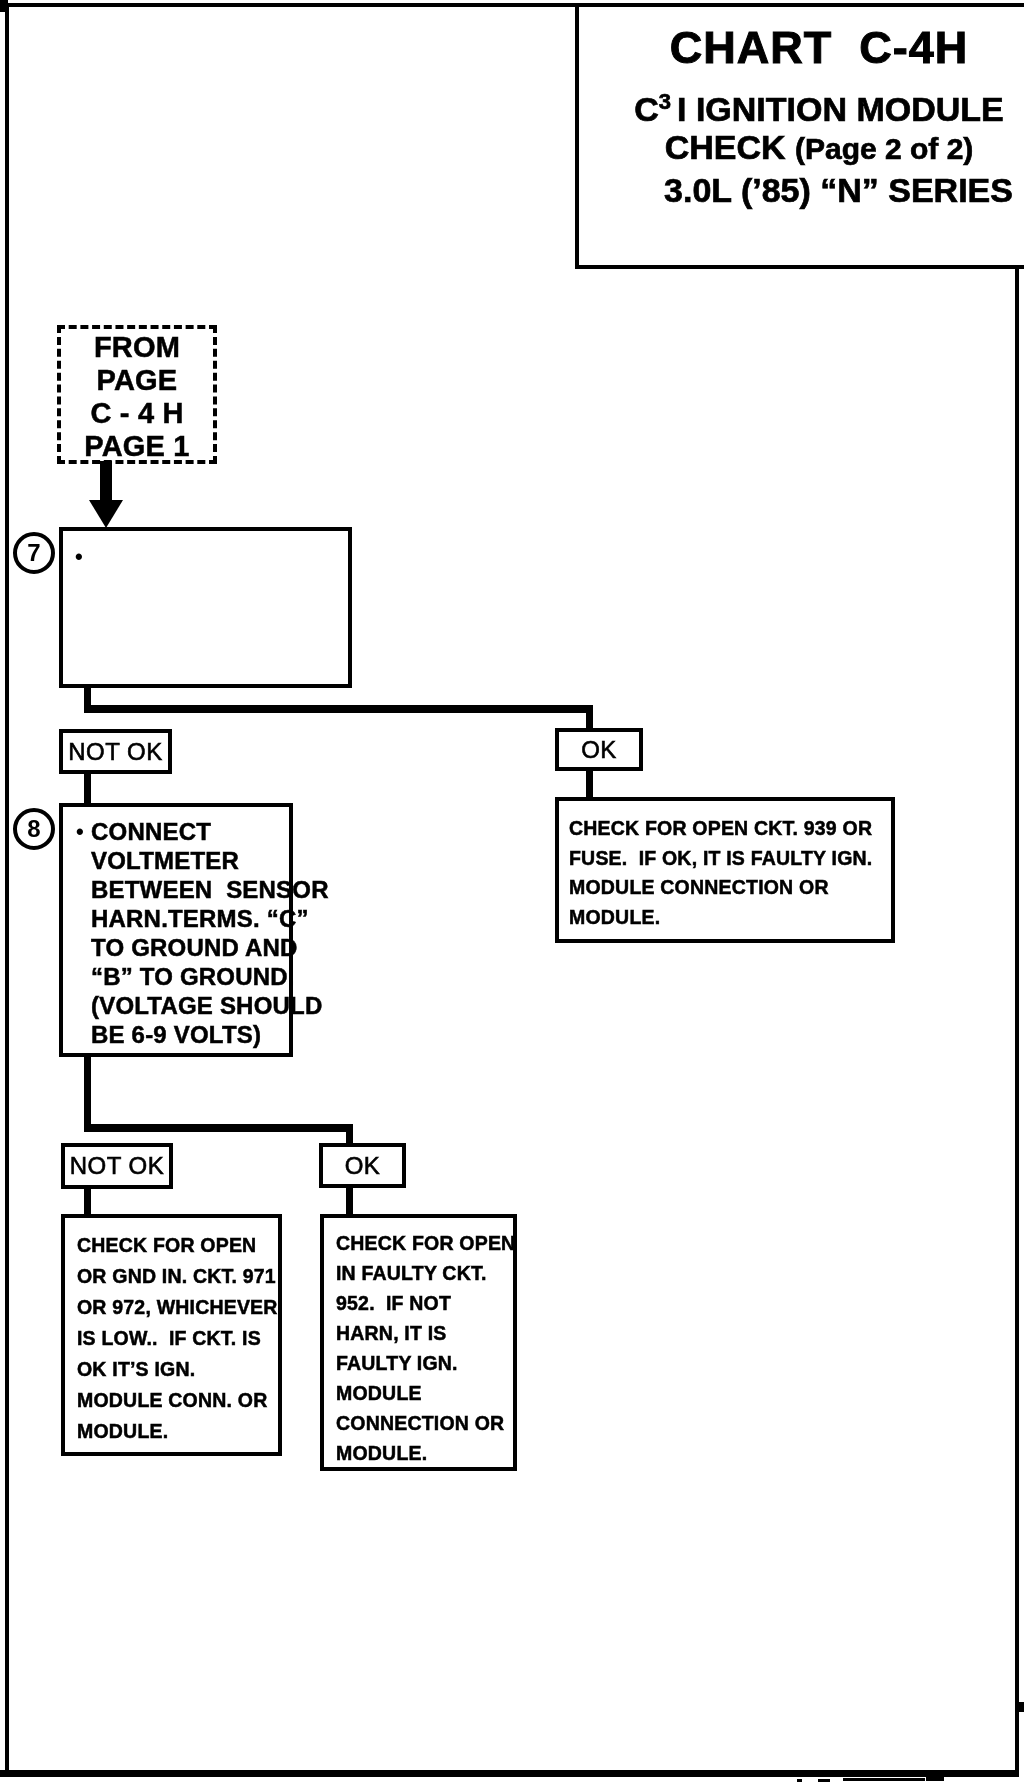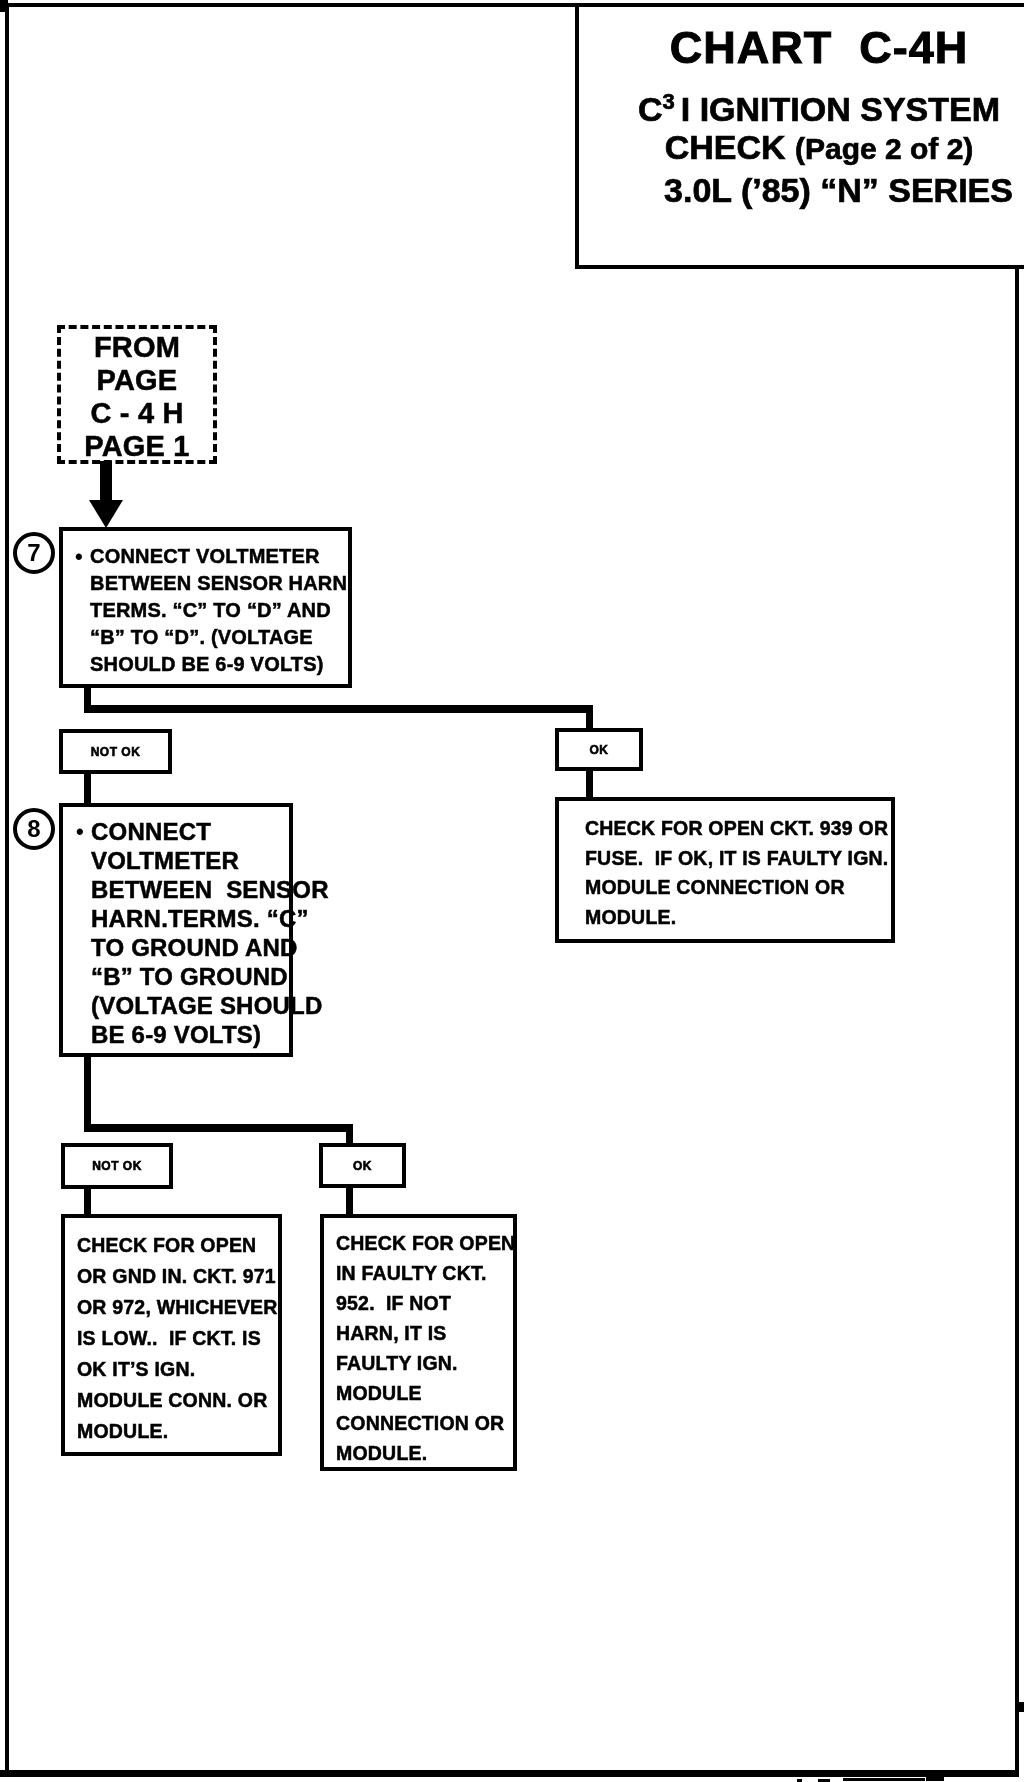--- a/index.html
+++ b/index.html
@@ -51,28 +51,28 @@
   .box7{left:59px;top:527px;width:293px;height:161px;}
   .box7 .bullet{left:12px;top:13px;}
   .box7 .lines{margin:12px 0 0 27px;}
   .box7 .tl{font-size:20px;line-height:27px;}
   .box8{left:59px;top:803px;width:234px;height:254px;}
   .box8 .bullet{left:13px;top:12px;}
   .box8 .lines{margin:10px 0 0 28px;}
   .box8 .tl{font-size:24px;line-height:29px;}
 
   
-  .label-box{display:flex;align-items:center;justify-content:center;font-weight:700;font-size:12px;letter-spacing:.5px;-webkit-text-stroke:.6px #000;}
+  .label-box{display:flex;align-items:center;justify-content:center;font-weight:400;font-size:24px;letter-spacing:.5px;-webkit-text-stroke:.6px #000;}
   .notok1{left:59px;top:729px;width:113px;height:45px;}
   .ok1{left:555px;top:728px;width:88px;height:43px;}
   .notok2{left:61px;top:1143px;width:112px;height:46px;}
   .ok2{left:319px;top:1143px;width:87px;height:45px;}
 
   
-  .r939{left:555px;top:797px;width:340px;height:146px;padding:13px 0 0 26px;}
+  .r939{left:555px;top:797px;width:340px;height:146px;padding:13px 0 0 10px;}
   .r939 .tl{font-size:19.5px;line-height:29.5px;}
   .rleft{left:61px;top:1214px;width:221px;height:242px;padding:12px 0 0 12px;}
   .rleft .tl{font-size:19.5px;line-height:31px;}
   .rright{left:320px;top:1214px;width:197px;height:257px;padding:10px 0 0 12px;}
   .rright .tl{font-size:19.5px;line-height:30px;}
 
   
   .arrow-shaft{left:100px;top:461px;width:12px;height:40px;}
   .arrow-head{
     position:absolute;left:89px;top:500px;width:0;height:0;
@@ -90,47 +90,40 @@
 <div class="ink" style="left:0;top:1770px;width:1019px;height:7px;"></div>
 <div class="ink" style="left:0;top:0;width:8px;height:12px;"></div>
 <div class="ink" style="left:1019px;top:1702px;width:5px;height:10px;"></div>
 <div class="ink" style="left:797px;top:1779px;width:5px;height:3px;"></div>
 <div class="ink" style="left:818px;top:1779px;width:12px;height:3px;"></div>
 <div class="ink" style="left:843px;top:1778px;width:82px;height:3px;"></div>
 <div class="ink" style="left:926px;top:1777px;width:18px;height:4px;"></div>
 
 <div class="box title-box center">
   <div class="t1 tl">CHART  C-4H</div>
-  <div class="t2"><span>C</span><span class="sup">3</span><span class="rest">I  IGNITION SYSTEM</span></div>
+  <div class="t2"><span>C</span><span class="sup">3</span><span class="rest">I  IGNITION MODULE</span></div>
   <div class="t3"><span>CHECK </span><span class="paren">(Page 2 of 2)</span></div>
   <div class="t4">3.0L (’85) “N” SERIES</div>
 </div>
 
 <div class="box dashedbox start-box">
   <div class="tl">FROM</div>
   <div class="tl">PAGE</div>
   <div class="tl">C - 4 H</div>
   <div class="tl">PAGE 1</div>
 </div>
 
 <div class="ink arrow-shaft"></div>
 <div class="arrow-head"></div>
 
 <div class="numcircle" style="left:13px;top:532px;">
   <span>7</span>
 </div>
 <div class="box step-box box7">
   <span class="bullet">•</span>
-  <div class="lines">
-    <div class="tl">CONNECT VOLTMETER</div>
-    <div class="tl">BETWEEN SENSOR HARN.</div>
-    <div class="tl">TERMS. “C” TO “D” AND</div>
-    <div class="tl">“B” TO “D”. (VOLTAGE</div>
-    <div class="tl">SHOULD BE 6-9 VOLTS)</div>
-  </div>
 </div>
 
 <div class="ink" style="left:84px;top:687px;width:7px;height:25px;"></div>
 <div class="ink" style="left:84px;top:705px;width:509px;height:8px;"></div>
 <div class="ink" style="left:586px;top:705px;width:7px;height:24px;"></div>
 
 <div class="box label-box notok1">
   <span>NOT OK</span>
 </div>
 <div class="box label-box ok1">

